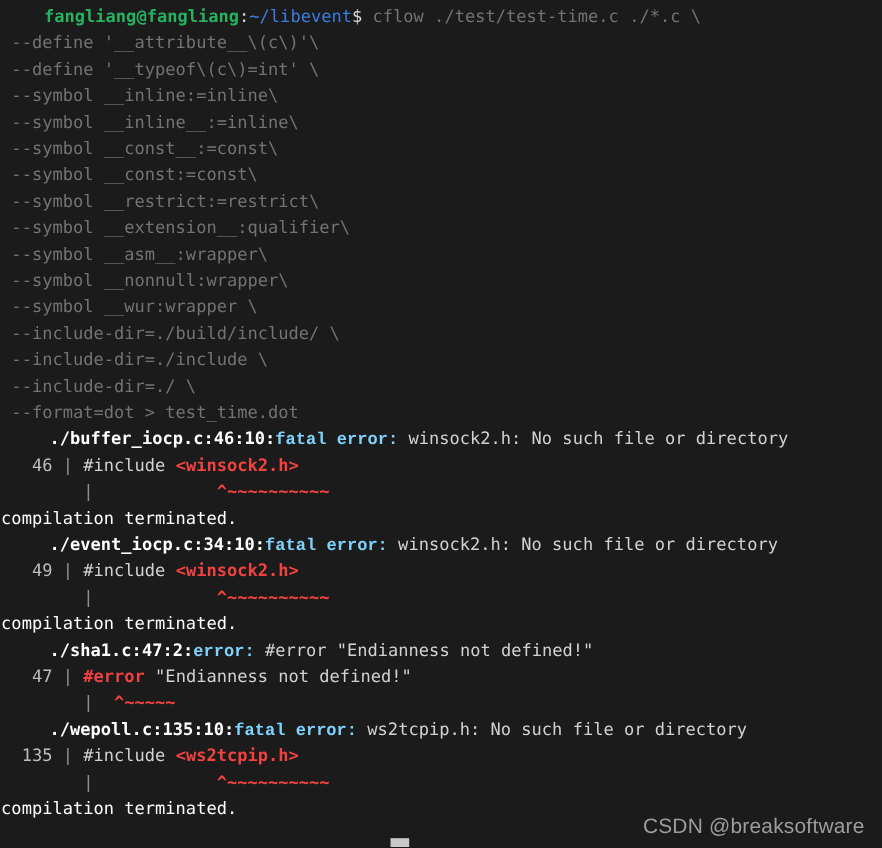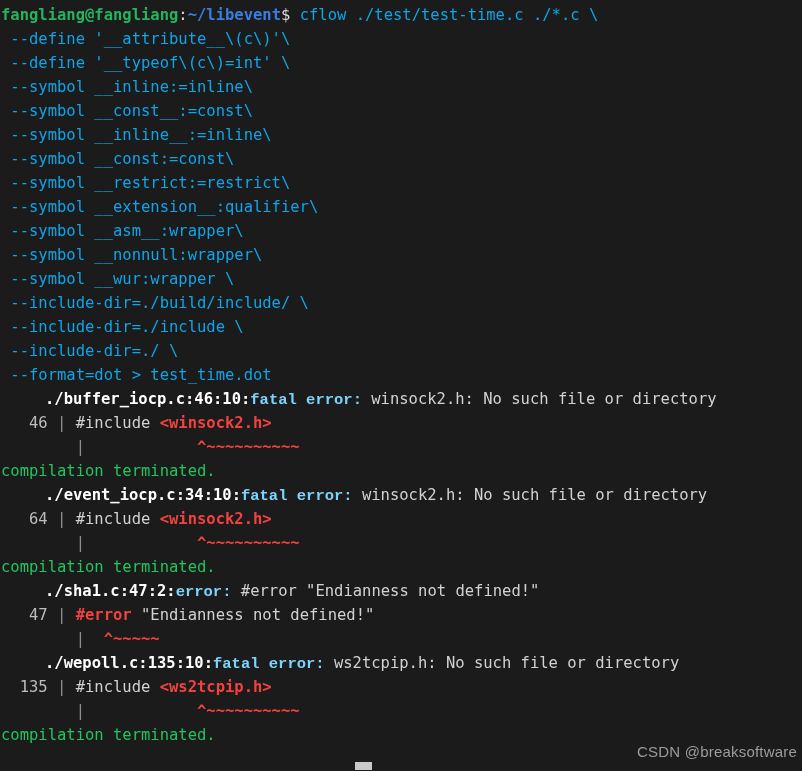--- a/index.html
+++ b/index.html
@@ -19,42 +19,42 @@
     color: #d4d4d4;
     box-sizing: border-box;
     padding: 3px 0 0 0;
   }
   .line {
     white-space: pre;
     height: 24px;
     padding-left: 1px;
     overflow: hidden;
   }
-  .user  { color: #26b35f; font-weight: bold; }
+  .user  { color: #26b35f; font-weight: bold; margin-left: 39px; }
   .colon { color: #d9d9d9; }
-  .path  { color: #3a7de0; font-weight: bold; }
+  .path  { color: #3a7de0; font-weight: normal; }
   .dollar{ color: #d9d9d9; }
-  .cmd   { color: #0ea5e9; }
+  .cmd   { color: #737373; }
   .loc   { color: #ffffff; font-weight: bold; padding-left: 44px; }
   .err   { color: #7dd3fc; font-weight: bold; font-family: Liberation Mono, monospace; }
   .msg   { color: #d2d2d2; text-align: right; }
   .lno   { color: #bdbdbd; text-align: center; }
   .bar   { color: #8f8f8f; }
   .code  { color: #d2d2d2; }
   .inc   { color: #f1423f; font-weight: bold; }
   .caret { color: #f1423f; font-weight: bold; }
-  .term  { color: #22c55e; }
+  .term  { color: #ffffff; }
 
   #watermark {
     position: absolute;
-    right: 5px;
+    right: 16px;
     top: 742px;
     color: #9c9c9c;
     font-family: "Liberation Sans", "DejaVu Sans", sans-serif;
-    font-size: 15px;
+    font-size: 19px;
     line-height: 20px;
     letter-spacing: 0.2px;
     text-align: right;
   }
   #cursor {
     position: absolute;
     left: 355px;
     top: 762px;
     width: 17px;
     height: 8px;
@@ -64,40 +64,40 @@
 </head>
 <body>
 
 <div id="terminal">
 
   <div class="line"><span class="user">fangliang@fangliang</span><span class="colon">:</span><span class="path">~/libevent</span><span class="dollar">$ </span><span class="cmd">cflow ./test/test-time.c ./*.c \</span></div>
 
   <div class="line"><span class="cmd"> --define '__attribute__\(c\)'\</span></div>
   <div class="line"><span class="cmd"> --define '__typeof\(c\)=int' \</span></div>
   <div class="line"><span class="cmd"> --symbol __inline:=inline\</span></div>
+  <div class="line"><span class="cmd"> --symbol __inline__:=inline\</span></div>
   <div class="line"><span class="cmd"> --symbol __const__:=const\</span></div>
-  <div class="line"><span class="cmd"> --symbol __inline__:=inline\</span></div>
   <div class="line"><span class="cmd"> --symbol __const:=const\</span></div>
   <div class="line"><span class="cmd"> --symbol __restrict:=restrict\</span></div>
   <div class="line"><span class="cmd"> --symbol __extension__:qualifier\</span></div>
   <div class="line"><span class="cmd"> --symbol __asm__:wrapper\</span></div>
   <div class="line"><span class="cmd"> --symbol __nonnull:wrapper\</span></div>
   <div class="line"><span class="cmd"> --symbol __wur:wrapper \</span></div>
   <div class="line"><span class="cmd"> --include-dir=./build/include/ \</span></div>
   <div class="line"><span class="cmd"> --include-dir=./include \</span></div>
   <div class="line"><span class="cmd"> --include-dir=./ \</span></div>
   <div class="line"><span class="cmd"> --format=dot &gt; test_time.dot</span></div>
 
   <div class="line"><span class="loc">./buffer_iocp.c:46:10:</span><span class="err">fatal error:</span><span class="msg"> winsock2.h: No such file or directory</span></div>
   <div class="line"><span class="lno">   46</span><span class="bar"> | </span><span class="code">#include </span><span class="inc">&lt;winsock2.h&gt;</span></div>
   <div class="line"><span class="bar">        |            </span><span class="caret">^~~~~~~~~~~</span></div>
   <div class="line"><span class="term">compilation terminated.</span></div>
 
   <div class="line"><span class="loc">./event_iocp.c:34:10:</span><span class="err">fatal error:</span><span class="msg"> winsock2.h: No such file or directory</span></div>
-  <div class="line"><span class="lno">   64</span><span class="bar"> | </span><span class="code">#include </span><span class="inc">&lt;winsock2.h&gt;</span></div>
+  <div class="line"><span class="lno">   49</span><span class="bar"> | </span><span class="code">#include </span><span class="inc">&lt;winsock2.h&gt;</span></div>
   <div class="line"><span class="bar">        |            </span><span class="caret">^~~~~~~~~~~</span></div>
   <div class="line"><span class="term">compilation terminated.</span></div>
 
   <div class="line"><span class="loc">./sha1.c:47:2:</span><span class="err">error:</span><span class="msg"> #error "Endianness not defined!"</span></div>
   <div class="line"><span class="lno">   47</span><span class="bar"> | </span><span class="code"></span><span class="inc">#error</span><span class="code"> "Endianness not defined!"</span></div>
   <div class="line"><span class="bar">        |  </span><span class="caret">^~~~~~</span></div>
 
   <div class="line"><span class="loc">./wepoll.c:135:10:</span><span class="err">fatal error:</span><span class="msg"> ws2tcpip.h: No such file or directory</span></div>
   <div class="line"><span class="lno">  135</span><span class="bar"> | </span><span class="code">#include </span><span class="inc">&lt;ws2tcpip.h&gt;</span></div>
   <div class="line"><span class="bar">        |            </span><span class="caret">^~~~~~~~~~~</span></div>

